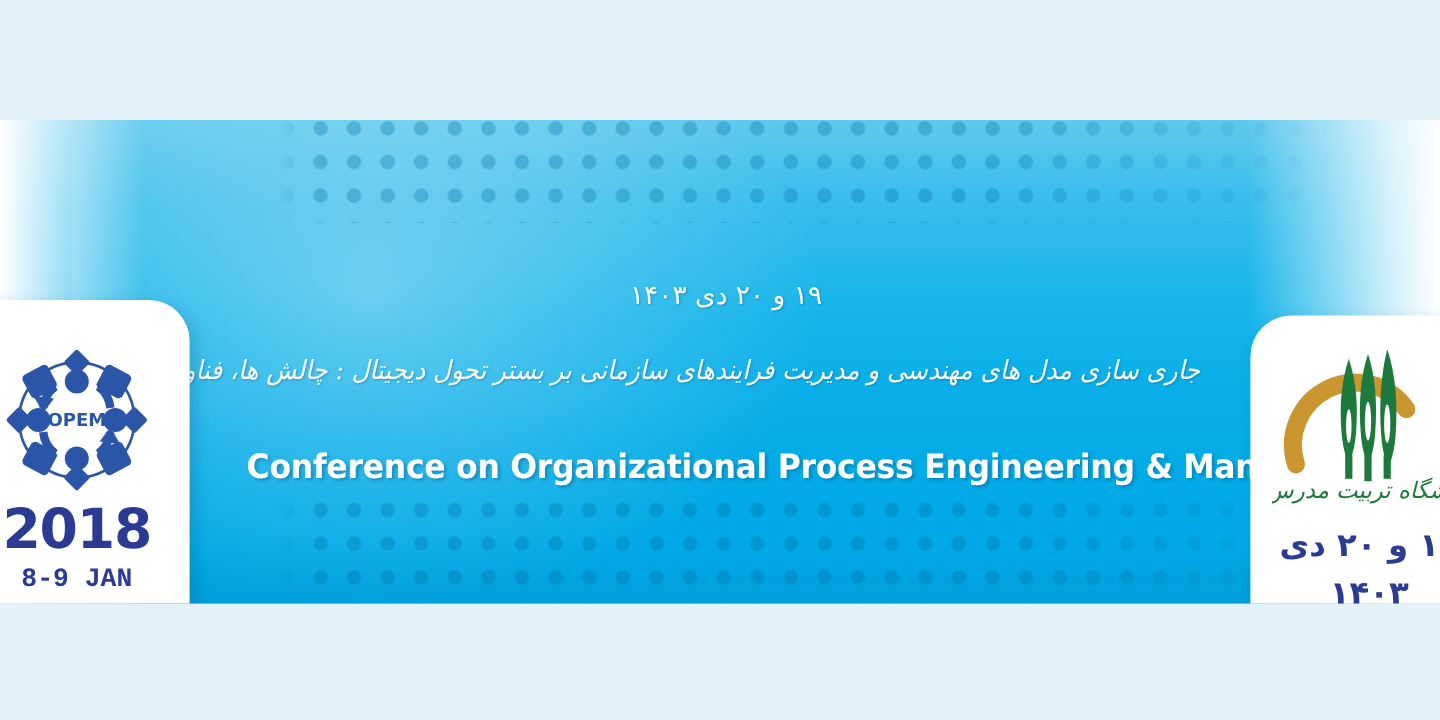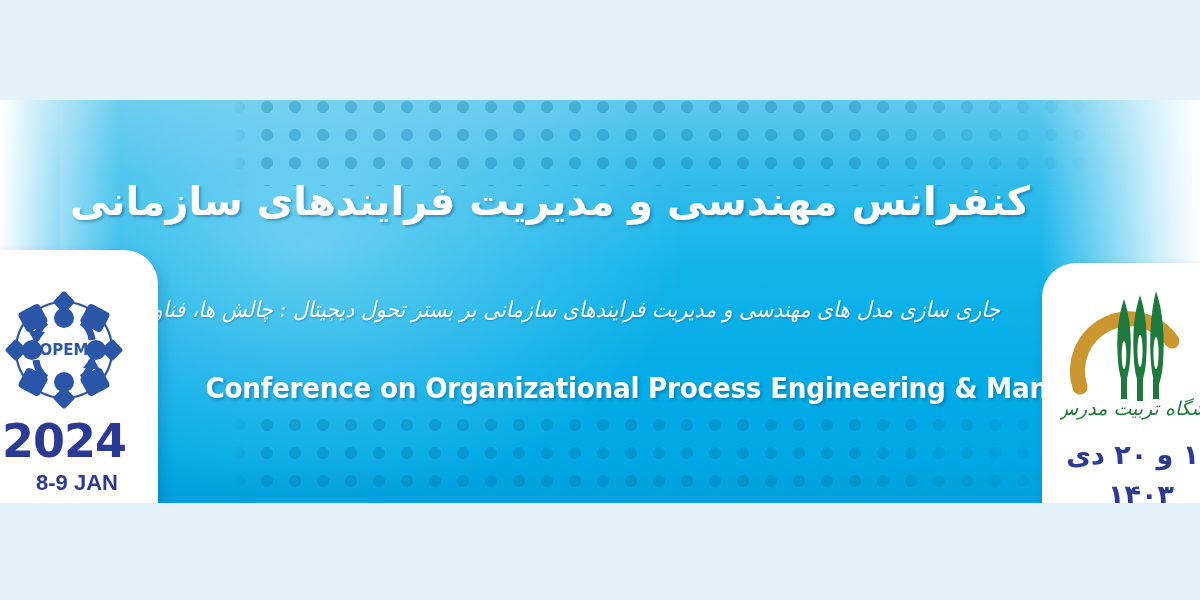--- a/index.html
+++ b/index.html
@@ -140,27 +140,26 @@
     letter-spacing: -1px;
     color: #2b3b94;
     line-height: 1;
   }
   #left-days {
     position: absolute;
     left: 40px;
     top: 222px;
     width: 128px;
     text-align: center;
-    font-family: Liberation Sans, sans-serif;
+    font-family: Liberation Mono, monospace;
     font-weight: 900;
     font-size: 22px;
     letter-spacing: 0px;
     color: #2b3b94;
     line-height: 1;
-    padding-left: 13px;
   }
 
   
   #tmu-logo-wrap {
     position: absolute;
     left: 18px;
     top: 16px;
     width: 162px;
     height: 142px;
   }
@@ -256,22 +255,22 @@
 
   <div id="banner">
 
     <div id="banner-bloom"></div>
 
     <div id="dots-top" class="dot-field"></div>
     <div id="dots-bottom" class="dot-field"></div>
 
     <div id="center-block">
 
-      <div id="fa-title">کنفرانس مهندسی و مدیریت فرایندهای سازمانی</div>
-
+
+      <div id="fa-date">۱۹ و ۲۰ دی ۱۴۰۳</div>
 
       <div id="fa-theme">جاری سازی مدل های مهندسی و مدیریت فرایندهای سازمانی بر بستر تحول دیجیتال : چالش ها، فناوری ها و راهکارها</div>
 
       <div id="en-title">Conference on Organizational Process Engineering &amp; Management</div>
     </div>
 
     <div id="left-card" class="card">
 
       <div id="opem-logo-wrap">
         <svg viewBox="0 0 128 128" width="128" height="128" aria-hidden="true">
@@ -316,21 +315,21 @@
             <polygon points="36,58 28,44 45,46"></polygon>
             <polygon points="80,34 94,28 90,45"></polygon>
             <polygon points="92,70 100,84 83,82"></polygon>
             <polygon points="48,94 34,100 38,83"></polygon>
           </g>
 
           <text x="64" y="69" text-anchor="middle" font-family="DejaVu Sans, sans-serif" font-size="15" font-weight="bold" fill="#2B56A8">OPEM</text>
         </svg>
       </div>
 
-      <div id="left-year">2024</div>
+      <div id="left-year">2018</div>
 
       <div id="left-days">8-9  JAN</div>
     </div>
 
     <div id="right-card" class="card">
 
       <div id="tmu-logo-wrap">
         <svg viewBox="0 0 162 142" width="162" height="142" aria-hidden="true">
 
           <path d="M 20 108 A 52 52 0 0 1 112 62" fill="none" stroke="#C9962F" stroke-width="15" stroke-linecap="round"></path>

